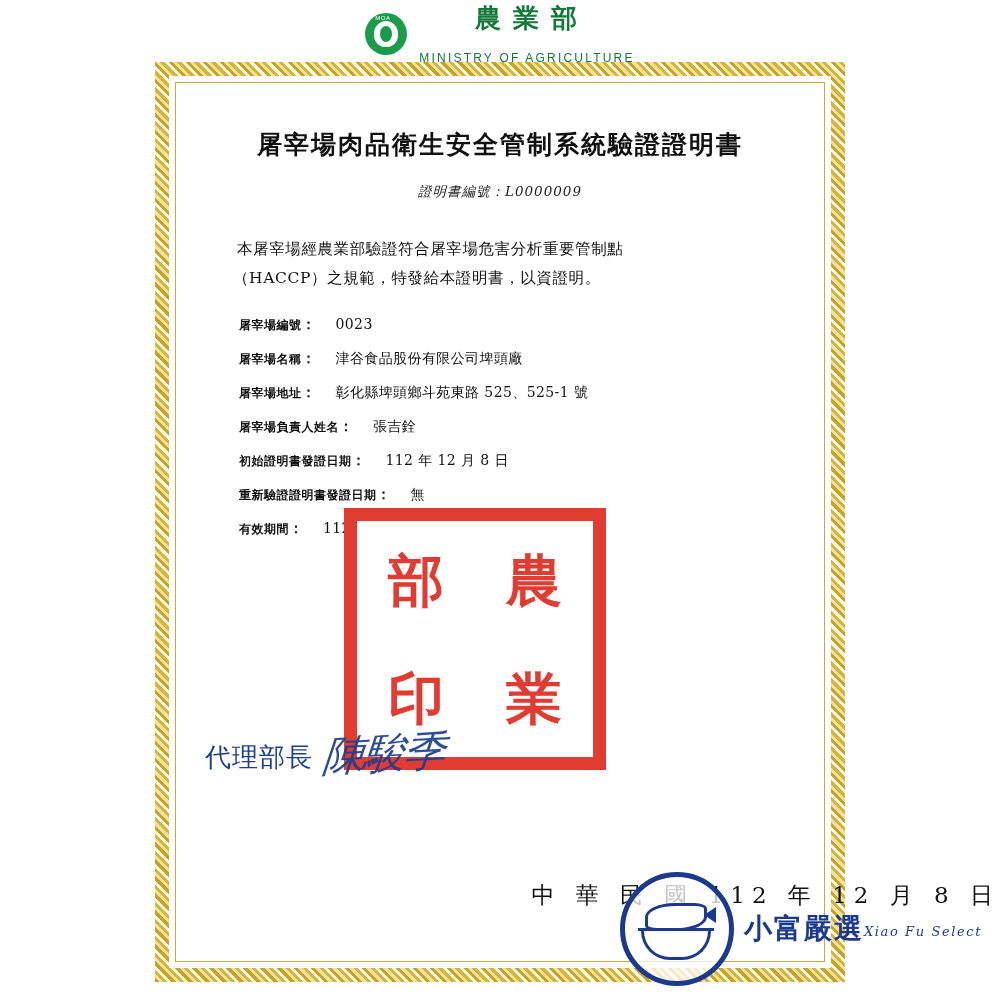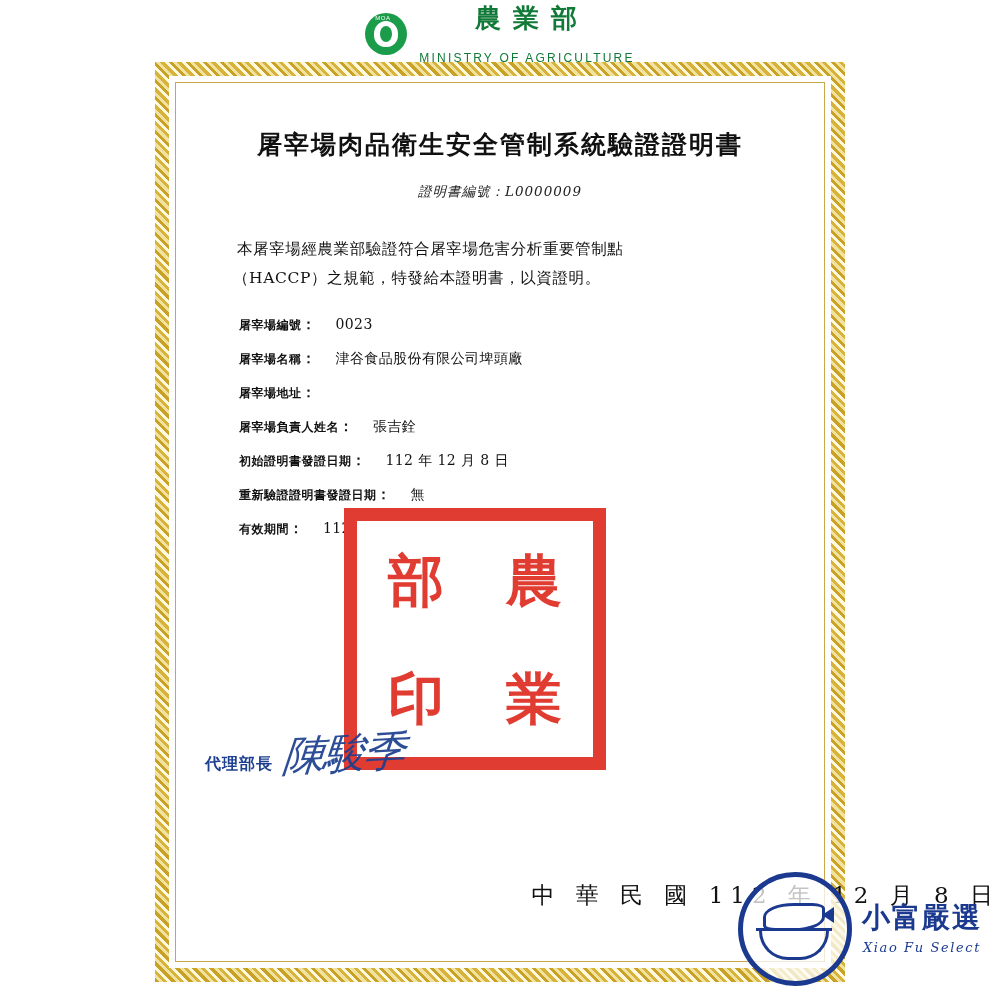--- a/index.html
+++ b/index.html
@@ -218,22 +218,22 @@
   
   .signature-block {
     position: absolute;
     left: 205px;
     top: 735px;
     display: flex;
     align-items: flex-end;
     gap: 10px;
   }
   .signature-title {
-    font-size: 16px;
-    font-weight: bold;
+    font-size: 26px;
+    font-weight: normal;
     letter-spacing: 1px;
     color: #1c3f8f;
     font-family: "DejaVu Serif", serif;
   }
   .signature-name {
     font-size: 42px;
     color: #1c3f8f;
     font-family: "DejaVu Serif", serif;
     font-style: italic;
     transform: skewX(-8deg) rotate(-3deg);
@@ -308,21 +308,20 @@
     content: "";
     position: absolute;
     left: -6px;
     top: -3px;
     width: 76px;
     height: 3px;
     background: #1b3a8f;
   }
   .wm-text {
     display: flex;
-    flex-direction: column;
     align-items: center;
     line-height: 1.15;
   }
   .wm-cn {
     font-size: 28px;
     font-weight: bold;
     letter-spacing: 2px;
     color: #1b3a8f;
     font-family: "DejaVu Serif", serif;
   }
@@ -375,20 +374,21 @@
 
     <div class="field-row">
       <span class="field-label">屠宰場名稱</span>
       <span class="field-colon">：</span>
       <span class="field-value">津谷食品股份有限公司埤頭廠</span>
     </div>
 
     <div class="field-row">
       <span class="field-label">屠宰場地址</span>
       <span class="field-colon">：</span>
+      <span class="field-value">彰化縣埤頭鄉斗苑東路 525、525-1 號</span>
     </div>
 
     <div class="field-row">
       <span class="field-label">屠宰場負責人姓名</span>
       <span class="field-colon">：</span>
       <span class="field-value">張吉銓</span>
     </div>
 
     <div class="field-row">
       <span class="field-label">初始證明書發證日期</span>

